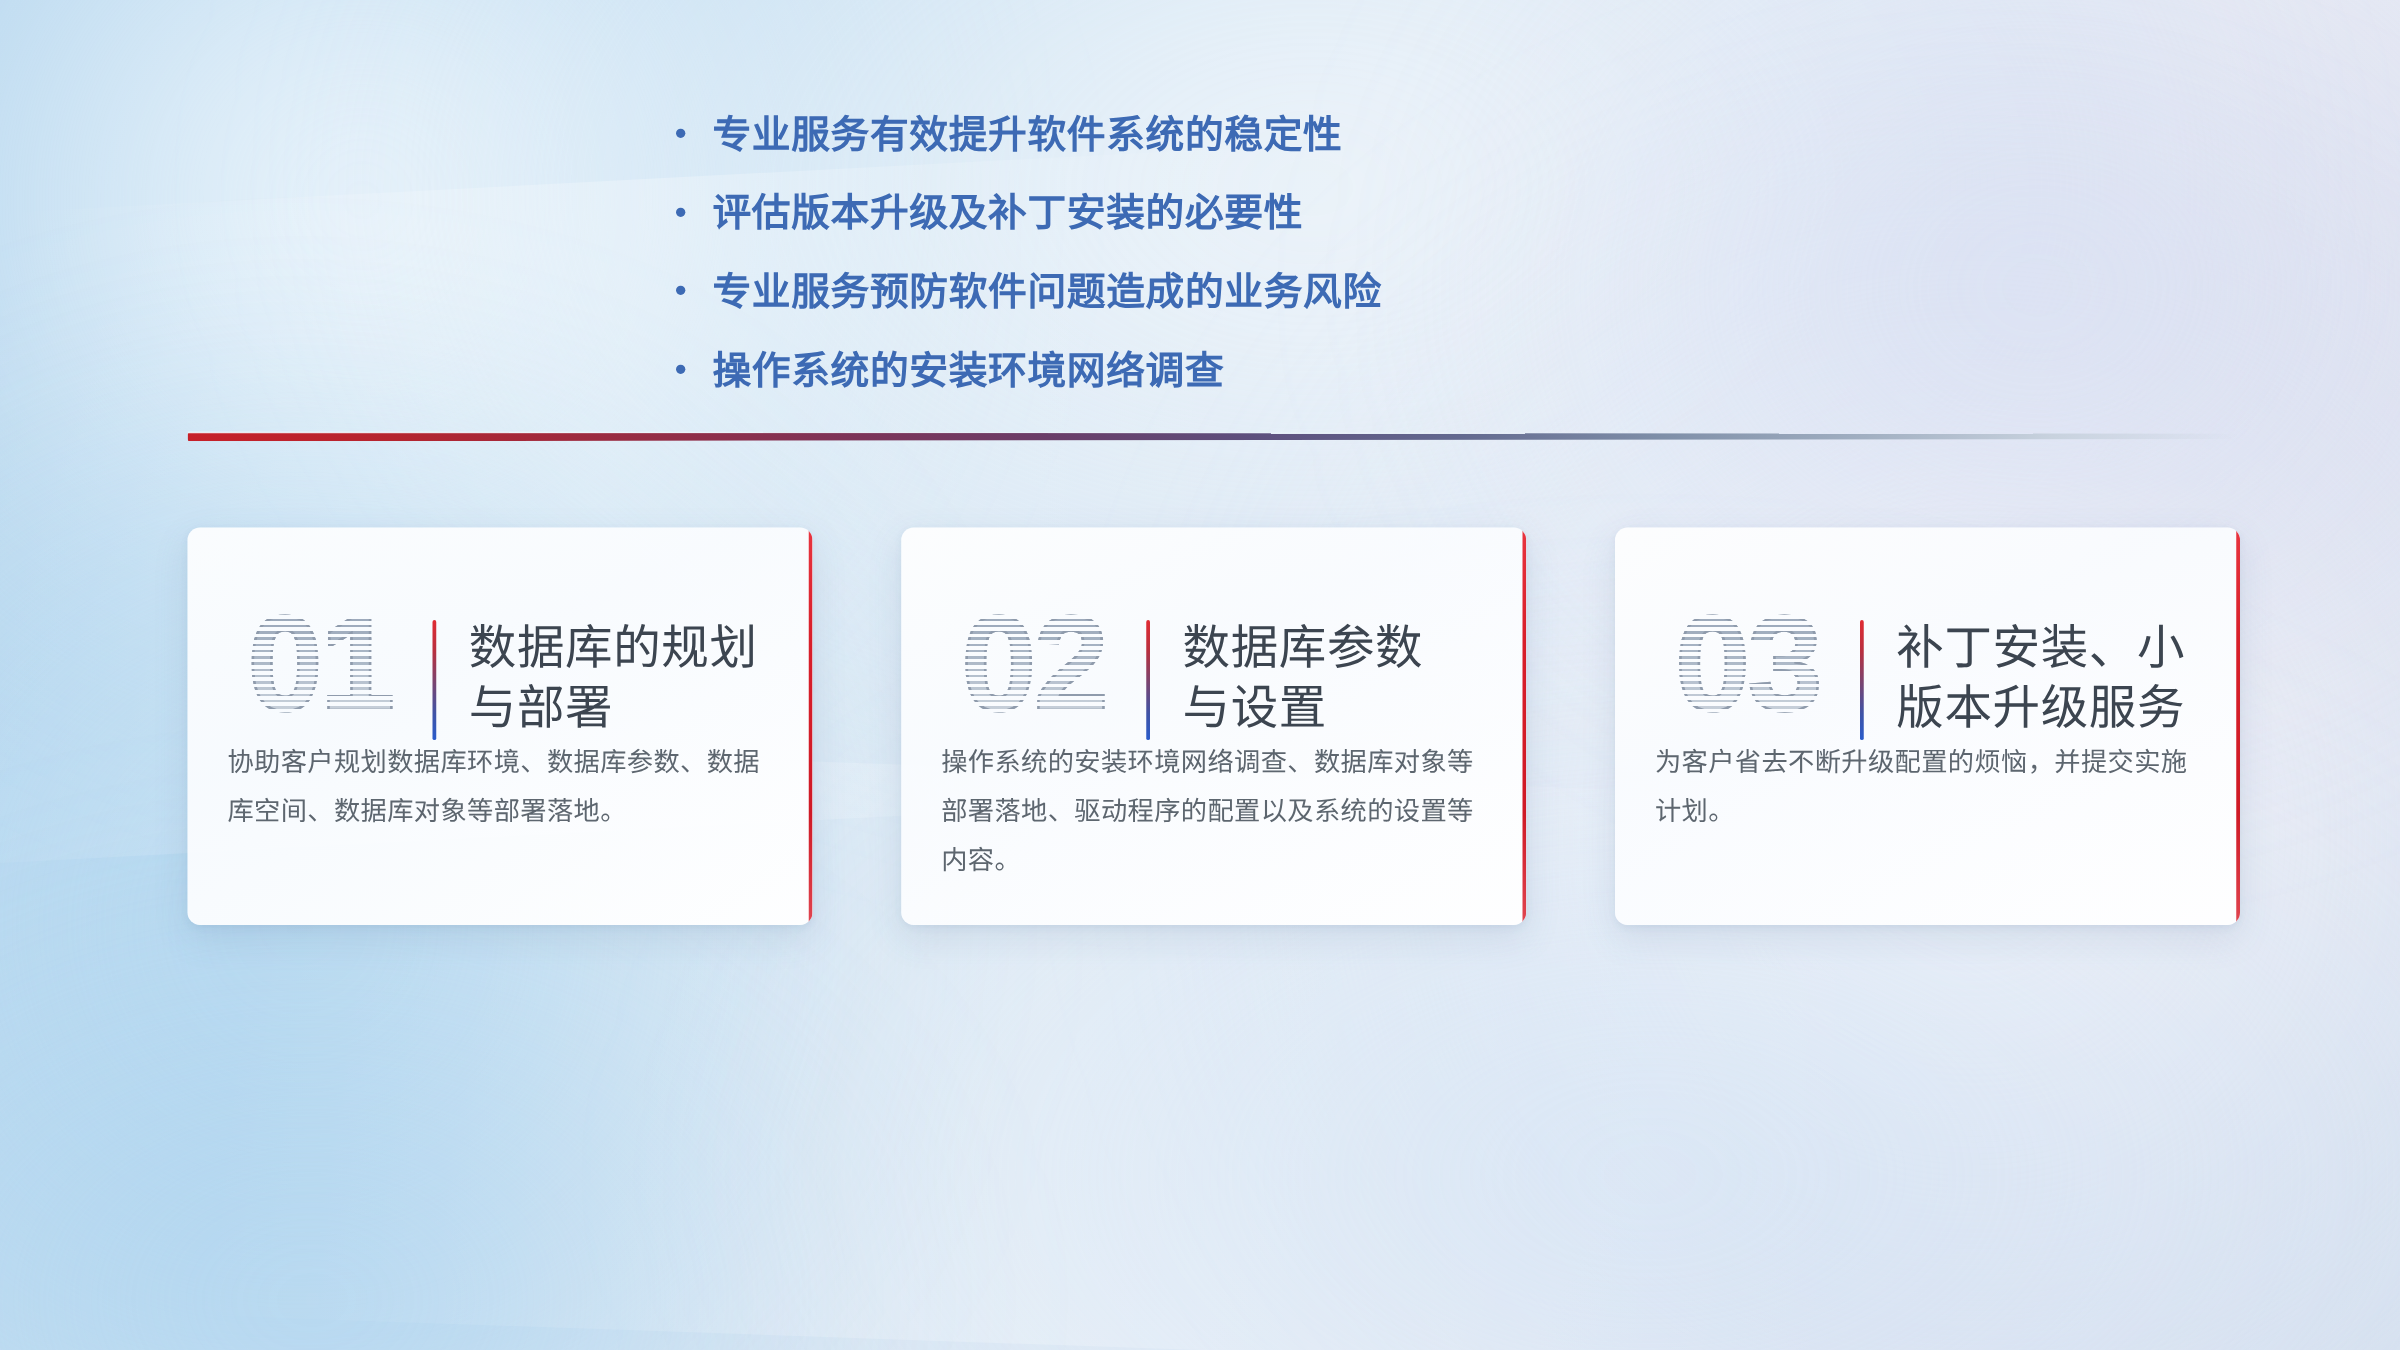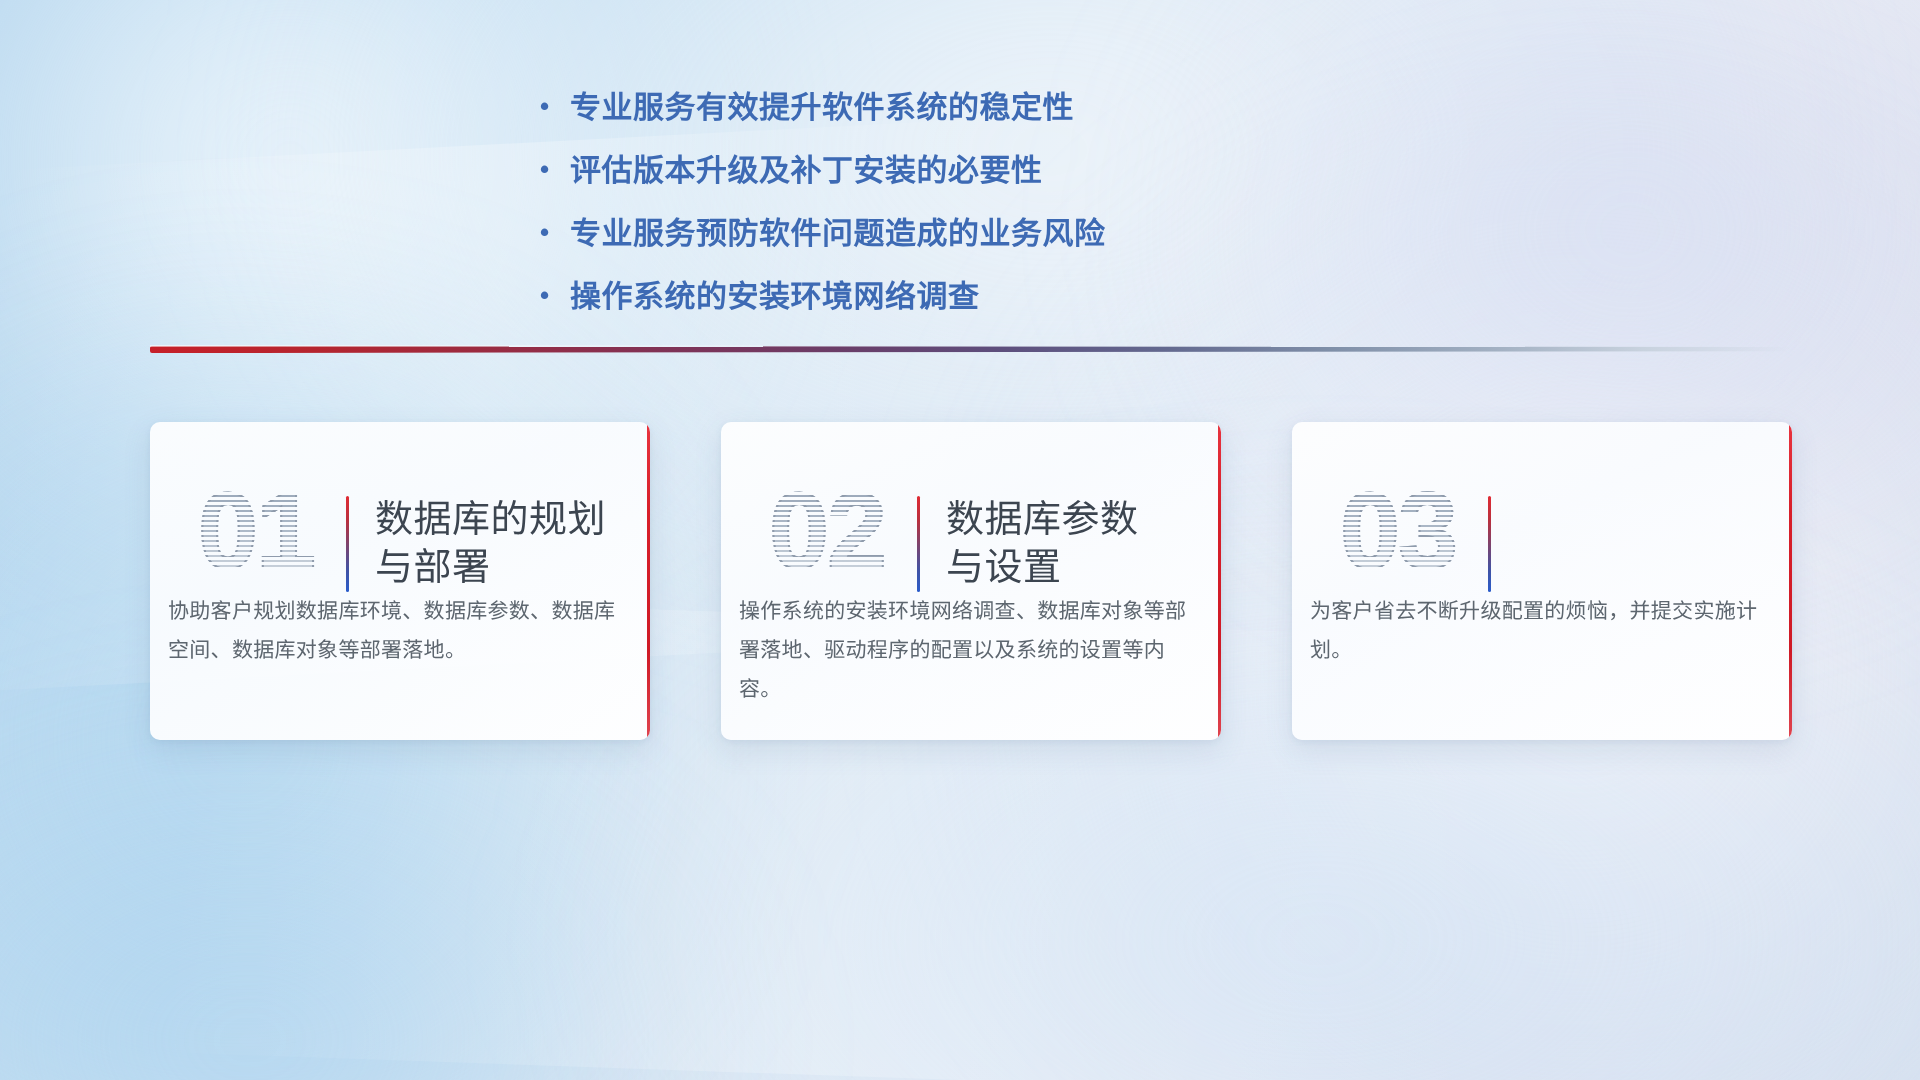--- a/index.html
+++ b/index.html
@@ -155,21 +155,21 @@
     flex:0 0 3px; width:3px; height:96px; margin:0 26px 0 10px;
     border-radius:2px;
     background:linear-gradient(180deg,#e02b33 0%, #b8303f 26%, #7a4470 52%, #3f53a6 78%, #2a5ccb 100%);
   }
   .card-title{
     font-size:38px; line-height:1.28; font-weight:500;
     color:#3c4550; letter-spacing:.5px;
     white-space:pre-line;
   }
   .card-body{
-    padding:0 30px 0 18px;
+    padding:0 30px 0 32px;
     font-size:21px; line-height:1.85;
     color:#5d666f; letter-spacing:.3px;
   }
 </style>
 </head>
 <body>
 
 <div id="bg">
   <div class="bg-base"></div>
   <div class="bg-glow g1"></div>
@@ -237,18 +237,20 @@
       <div class="card-body">操作系统的安装环境网络调查、数据库对象等部署落地、驱动程序的配置以及系统的设置等内容。</div>
     </div>
 
     <div class="card">
       <div class="card-top">
         <div class="num">
           <span class="num-fill">03</span>
           <span class="num-red">03</span>
         </div>
         <div class="vbar"></div>
+        <div class="card-title">补丁安装、小
+版本升级服务</div>
       </div>
       <div class="card-body">为客户省去不断升级配置的烦恼，并提交实施计划。</div>
     </div>
 
   </div>
 </div>
 
 </body></html>

